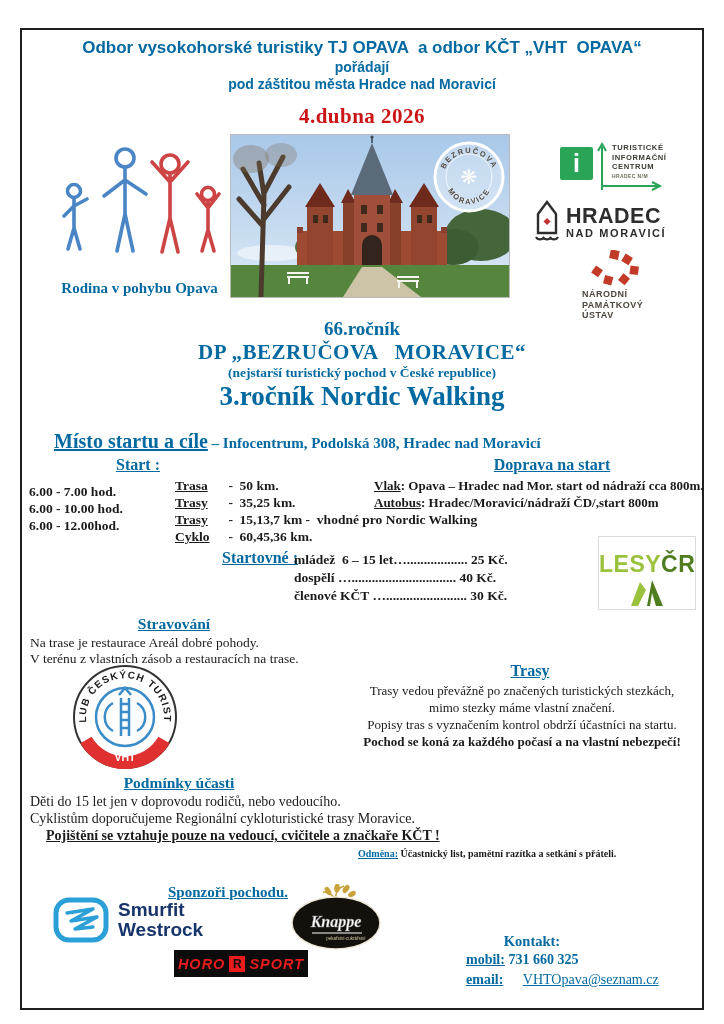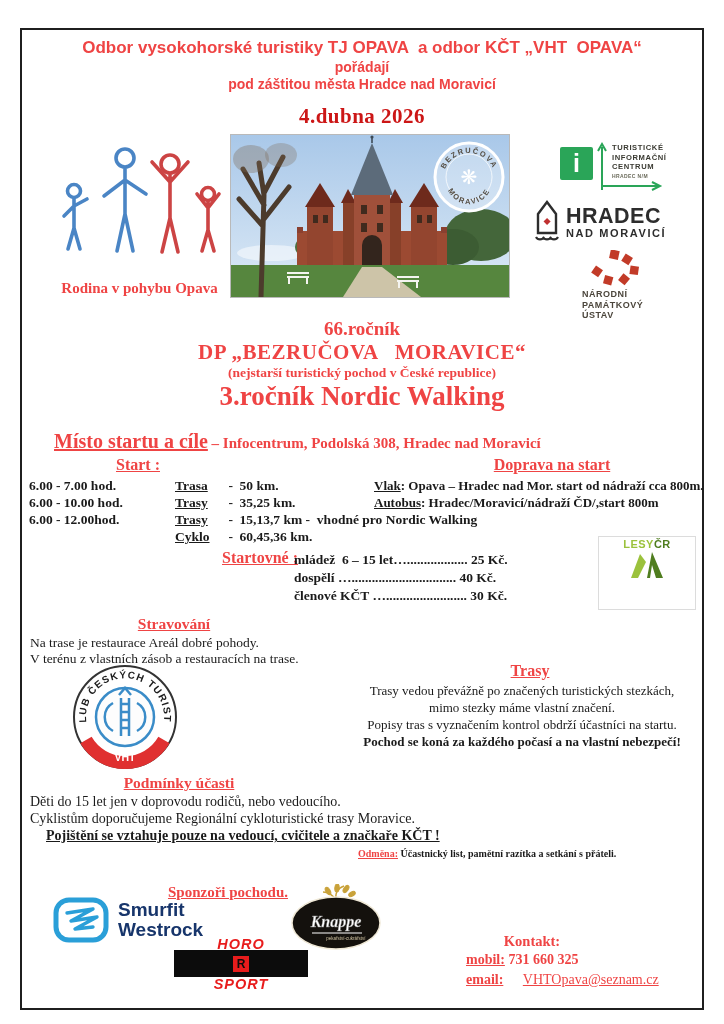--- a/index.html
+++ b/index.html
@@ -1,21 +1,21 @@
 <!DOCTYPE html>
 <html><head>
 <meta charset="utf-8">
 <style>
   html,body{margin:0;padding:0;background:#fff;}
   #poster{position:relative;width:724px;height:1024px;background:#fff;overflow:hidden;
           font-family:"Liberation Serif","DejaVu Serif",serif;color:#1a1a1a;}
   #frame{position:absolute;left:20px;top:28px;width:680px;height:978px;border:2px solid #1f1f1f;background:#fff;}
   .abs{position:absolute;}
   .ctr{text-align:center;width:100%;}
-  .blue{color:#ef4444;}
+  .blue{color:#0369a1;}
   .red{color:#cc1616;}
   .b{font-weight:bold;}
   .u{text-decoration:underline;margin-left:16px;}
   .pre{white-space:pre;}
   .nw{white-space:nowrap;}
   .sans{font-family:"Liberation Sans","DejaVu Sans",sans-serif;}
 
   .hline1{top:8px;font-size:17px;}
   .hline2{top:29px;font-size:14px;}
   .hline3{top:46px;font-size:14px;}
@@ -49,30 +49,30 @@
   .t4{top:351px;font-size:27px;}
 
   .place{left:16px;top:400px;font-size:15px;}
   .place .h{font-size:20px;}
 
   .sh{font-size:16px;}
   .startH{left:78px;top:426px;width:84px;}
   .dopravaH{left:438px;top:426px;width:152px;text-align:center;}
 
   .srow{left:0;width:680px;height:17px;font-size:13.5px;font-weight:bold;}
-  .srow .time{position:absolute;left:7px;}
+  .srow .time{position:absolute;left:7px;margin-top:6px;}
   .srow .rl{position:absolute;left:153px;text-decoration:underline;}
   .srow .rv{position:absolute;left:203px;white-space:pre;}
   .trow{font-size:13px;font-weight:bold;white-space:nowrap;}
 
   .feesH{left:172px;top:519px;width:100px;text-align:center;}
   .fee{left:272px;width:300px;font-size:13.5px;font-weight:bold;line-height:18px;white-space:pre;}
 
   .lesy{left:576px;top:506px;width:96px;height:72px;border:1px solid #dcdcdc;text-align:center;}
-  .lesy .w{font-size:11px;font-weight:900;letter-spacing:.5px;margin-top:1px;}
+  .lesy .w{font-size:23px;font-weight:900;letter-spacing:.5px;margin-top:14px;}
   .lesy .w1{color:#9bc23c;} .lesy .w2{color:#4f7d1f;}
 
   .mealsH{left:76px;top:585px;width:120px;text-align:center;font-size:15.5px;}
   .meal{left:8px;font-size:13.5px;line-height:16.5px;}
 
   .kct{left:50px;top:634px;}
 
   .routes{left:322px;top:632px;width:356px;text-align:center;}
   .routes .h{font-size:16px;margin-bottom:2px;}
   .routes .ln{font-size:13px;line-height:17px;white-space:nowrap;}
@@ -81,21 +81,21 @@
   .condH{left:76px;top:744px;width:130px;text-align:center;font-size:15.5px;}
   .cond{left:8px;font-size:14px;line-height:17px;white-space:nowrap;}
 
   .reward{left:320px;top:818px;font-size:10px;white-space:nowrap;}
 
   .sponH{left:118px;top:854px;width:144px;text-align:center;font-size:15px;}
   .smurfit{left:30px;top:866px;display:flex;align-items:center;gap:8px;}
   .smurfit .nm{font-size:19px;line-height:20px;font-weight:bold;color:#17356b;}
   .knappe{left:268px;top:854px;}
   .horo{left:152px;top:920px;width:134px;height:27px;background:#0c0c0c;display:flex;align-items:center;
-        justify-content:center;gap:4px;flex-direction:column;}
+        justify-content:center;gap:4px;}
   .horo span{color:#e81c1c;font-size:14.5px;font-weight:bold;font-style:italic;letter-spacing:1px;}
   .horo .rsq{width:16px;height:16px;background:#e81c1c;color:#0c0c0c;font-size:12px;font-weight:bold;
              font-style:normal;text-align:center;line-height:16px;letter-spacing:0;}
 
   .contactH{left:430px;top:903px;width:160px;text-align:center;font-size:14.5px;}
   .cline{left:428px;font-size:14px;white-space:nowrap;}
 </style>
 </head>
 <body>
 

